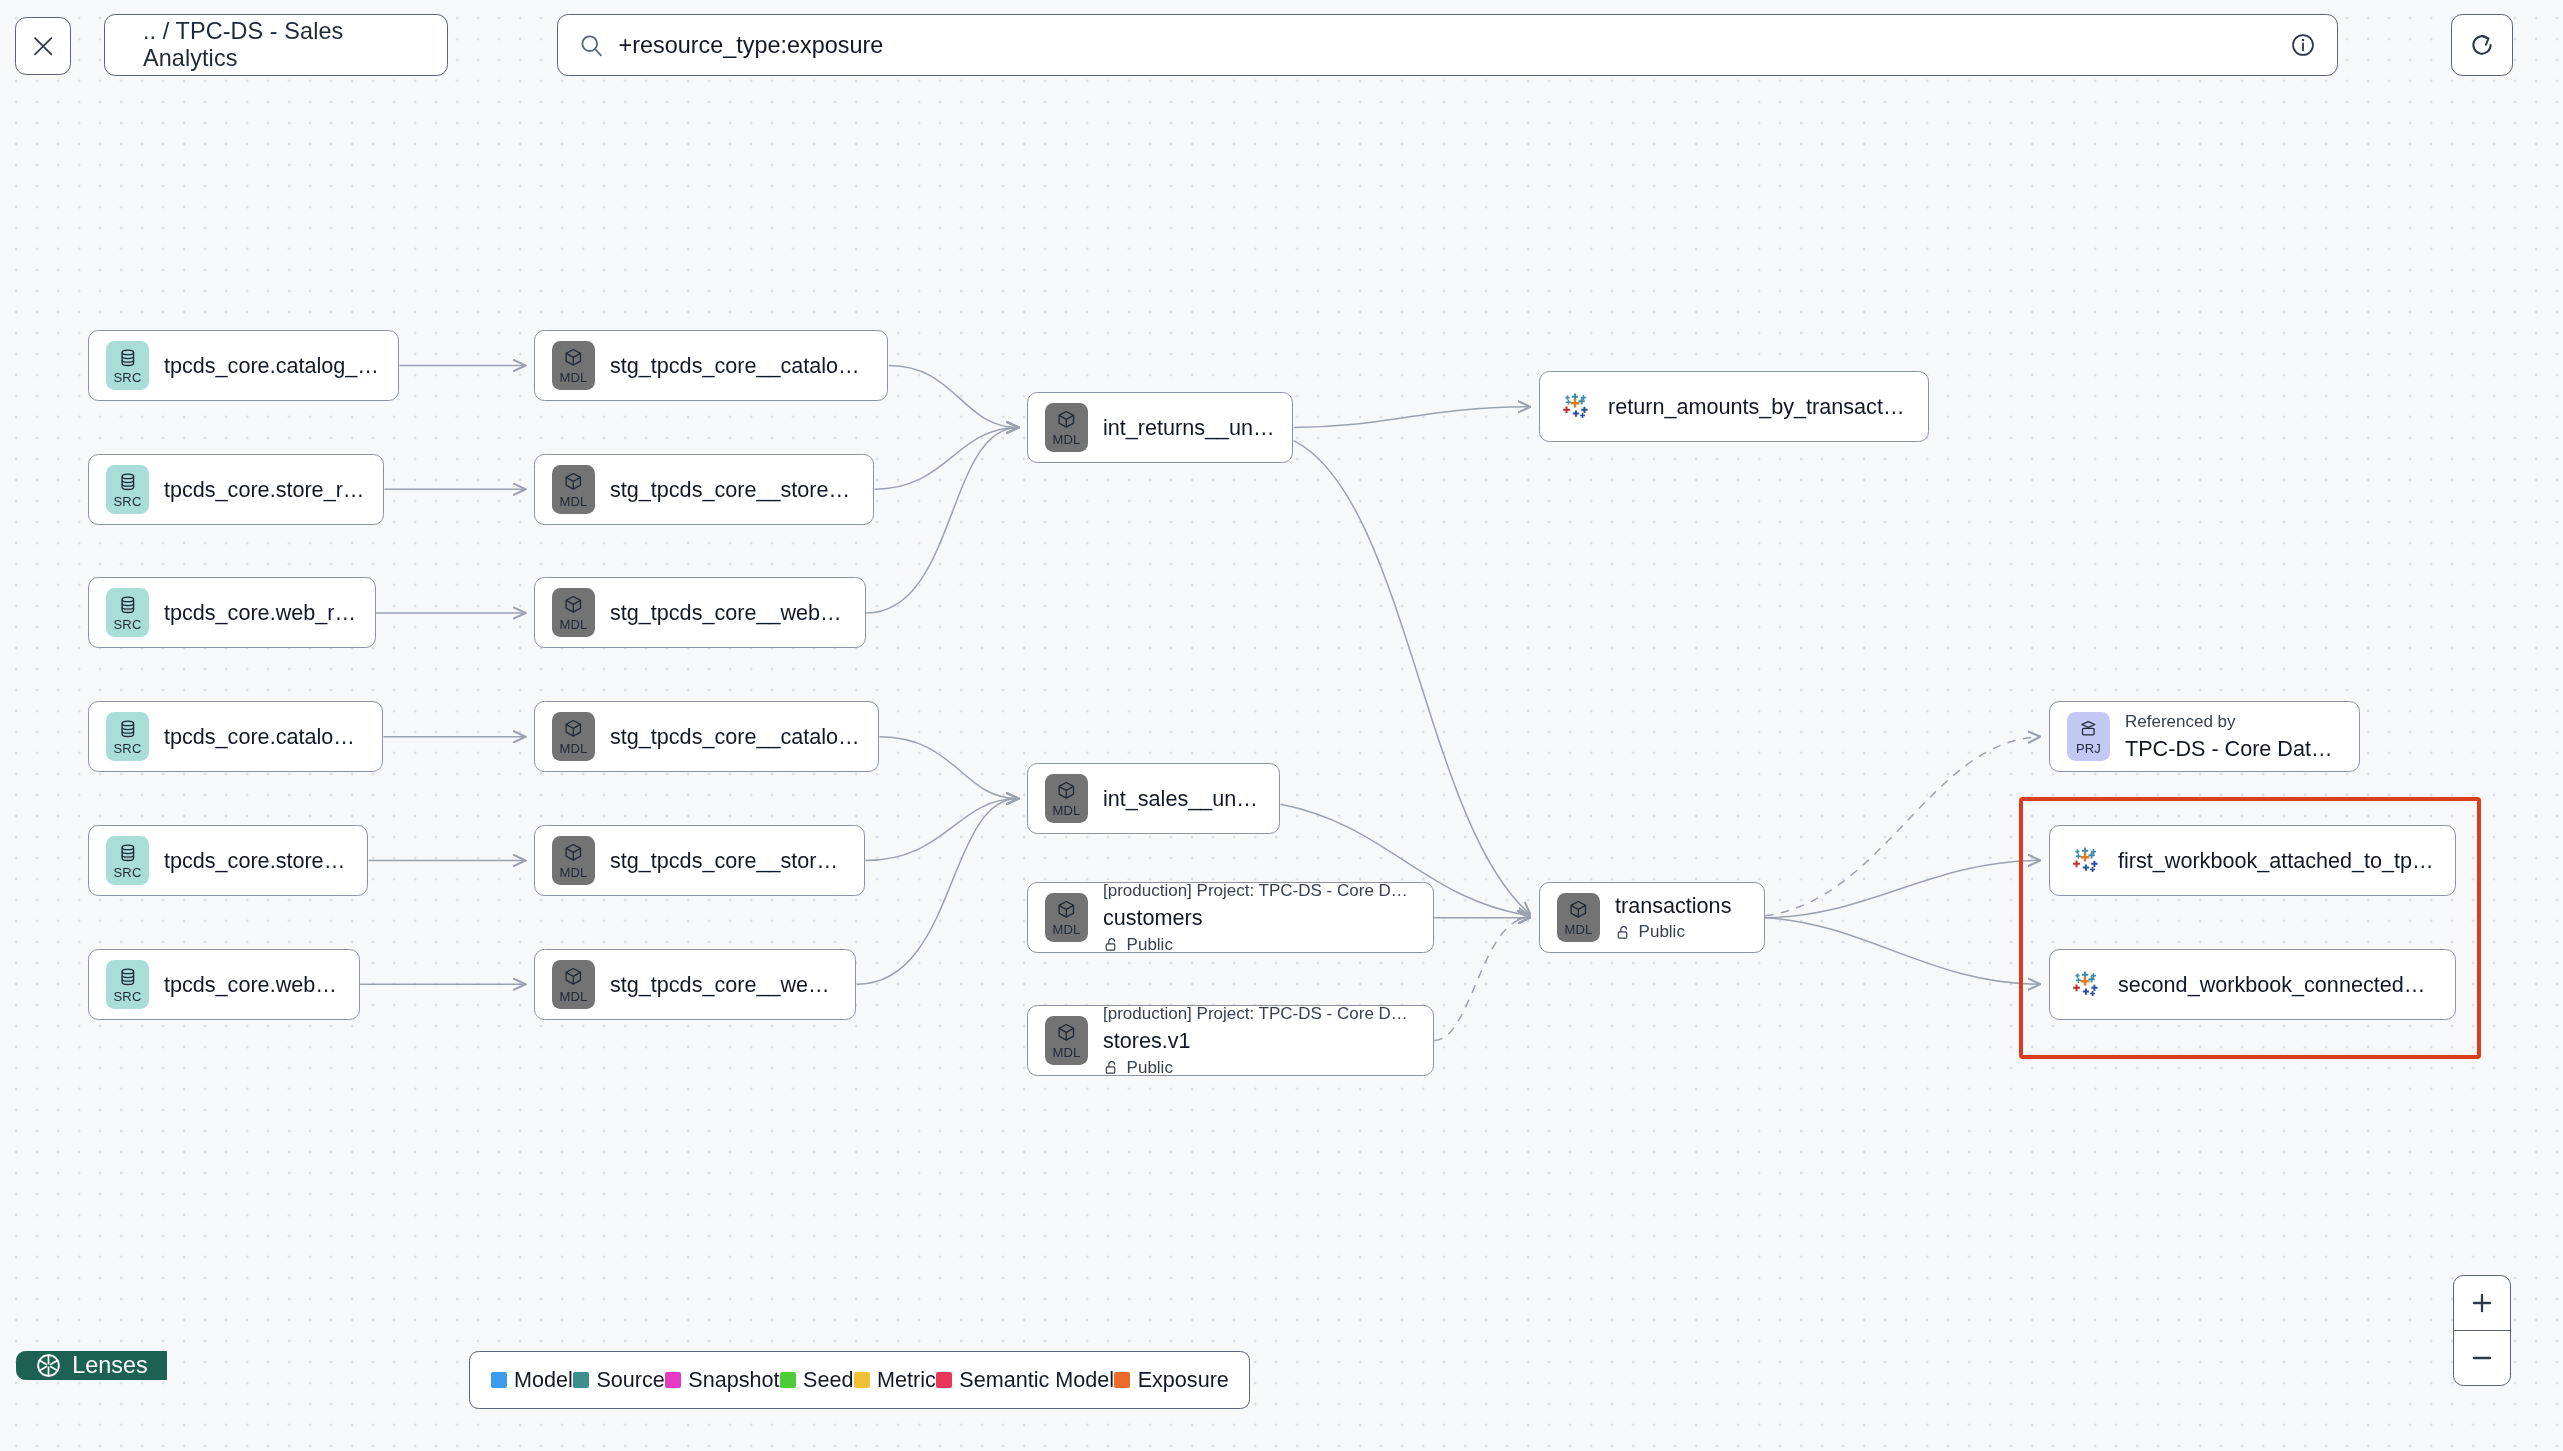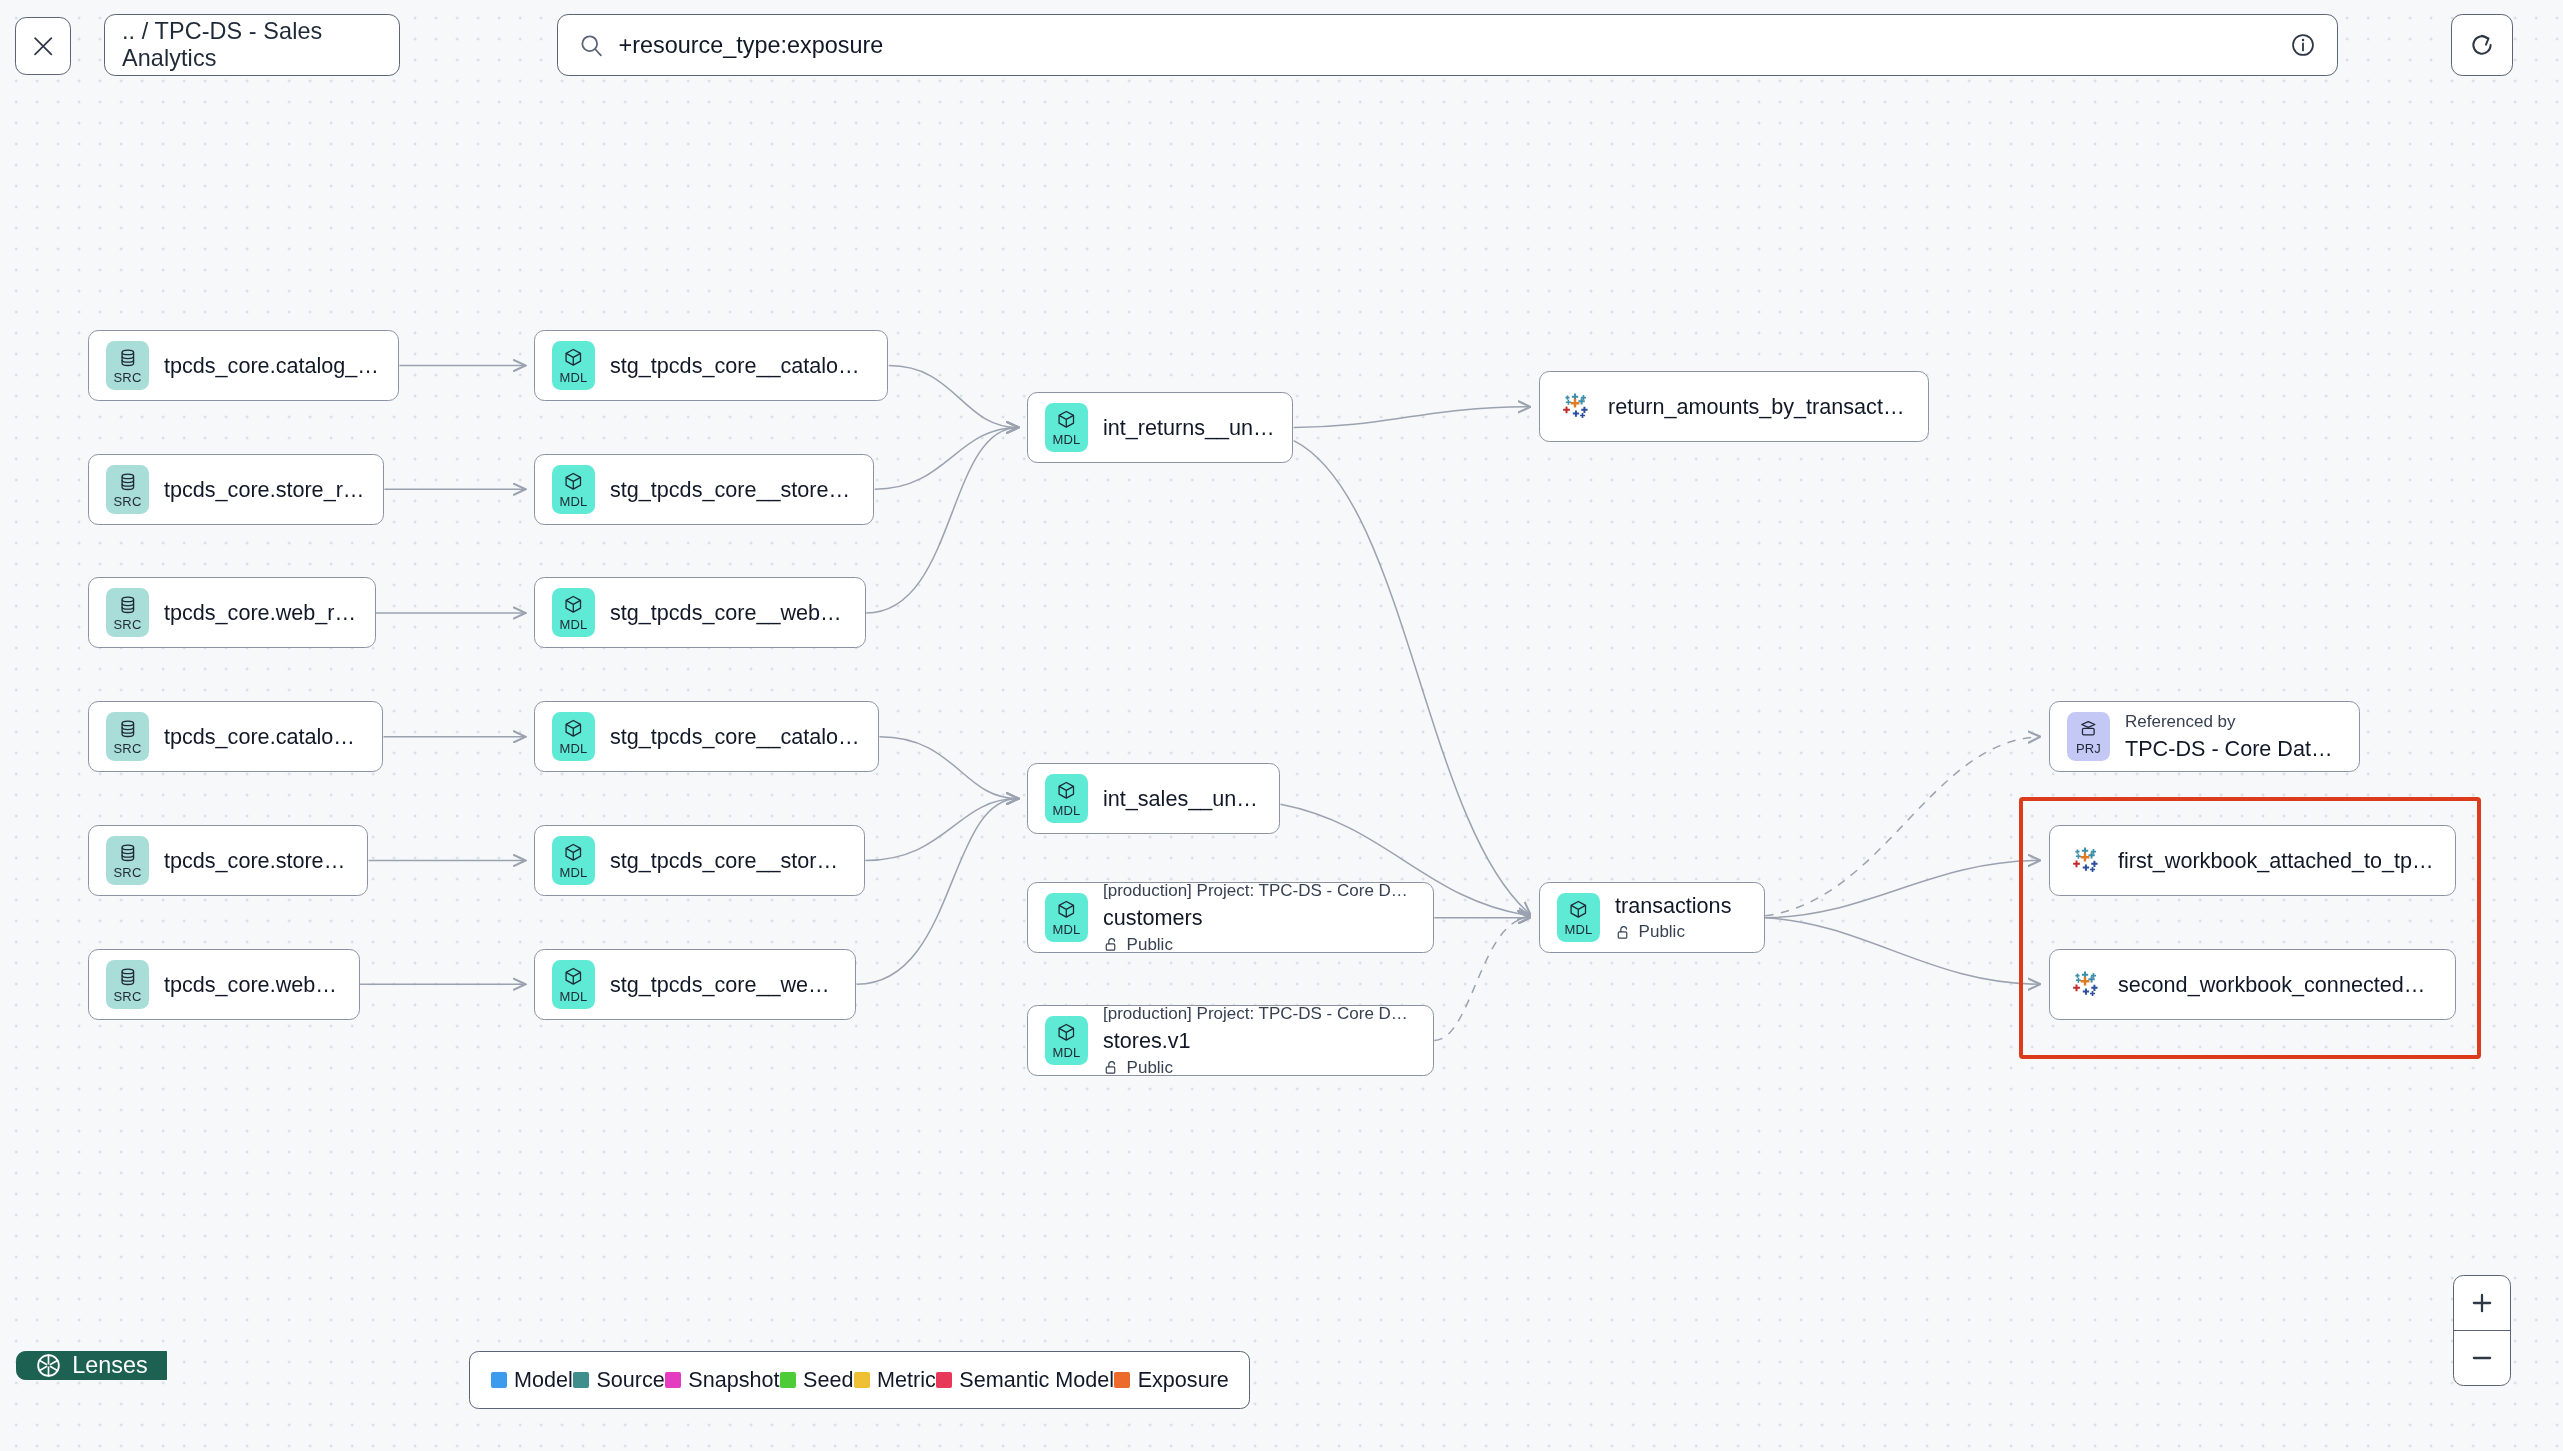--- a/index.html
+++ b/index.html
@@ -22,22 +22,22 @@
   }
 
   
   #topbar{position:absolute;left:0;top:0;width:2563px;height:109px;z-index:40;}
   .tb-btn{
     position:absolute;background:#ffffff;border:1.5px solid #5b6476;border-radius:11.2px;
     box-sizing:border-box;display:flex;align-items:center;justify-content:center;
   }
   #close-btn{left:15px;top:17px;width:56px;height:58px;cursor:pointer;}
   #breadcrumb-btn{
-    left:104px;top:14px;width:296px;height:62px;justify-content:flex-start;
-    padding:0 17px;font-size:23.4px;color:#1f2937;letter-spacing:0.1px;cursor:pointer;
+    left:104px;top:14px;width:344px;height:62px;justify-content:flex-start;
+    padding:0 38px;font-size:23.4px;color:#1f2937;letter-spacing:0.1px;cursor:pointer;
   }
   #search-box{
     left:557px;top:14px;width:1781px;height:62px;justify-content:flex-start;
     padding:0 20.6px;cursor:text;
   }
   #search-icon{flex:0 0 auto;margin-right:15px;display:flex;}
   #search-input{
     flex:1 1 auto;border:0;outline:none;background:transparent;
     font-family:"Liberation Sans","DejaVu Sans",sans-serif;
     font-size:23.4px;color:#111827;padding:0;
@@ -54,21 +54,21 @@
     background:#ffffff;border:1.3px solid #8b93a3;border-radius:10.3px;
     display:flex;align-items:center;padding:0 17px;
     cursor:pointer;z-index:10;
   }
   .node .badge{
     flex:0 0 auto;width:43px;height:49px;border-radius:8.4px;
     display:flex;flex-direction:column;align-items:center;justify-content:center;
     margin-right:15px;
   }
   .badge.src{background:#a9ddd8;}
-  .badge.mdl{background:#5eead4;}
+  .badge.mdl{background:#737373;}
   .badge.prj{background:#c3c8f5;}
   .badge .bico{height:20.6px;display:flex;align-items:center;justify-content:center;}
   .badge .btxt{font-size:13px;line-height:1;margin-top:2.8px;color:#1f2937;letter-spacing:0.2px;}
   .node .body{flex:1 1 auto;min-width:0;display:flex;flex-direction:column;justify-content:center;}
   .node .nm{
     font-size:21.6px;line-height:1.18;color:#111827;white-space:nowrap;
     overflow:hidden;text-overflow:ellipsis;
   }
   .node .sub{
     font-size:17px;line-height:1.3;color:#374151;white-space:nowrap;

